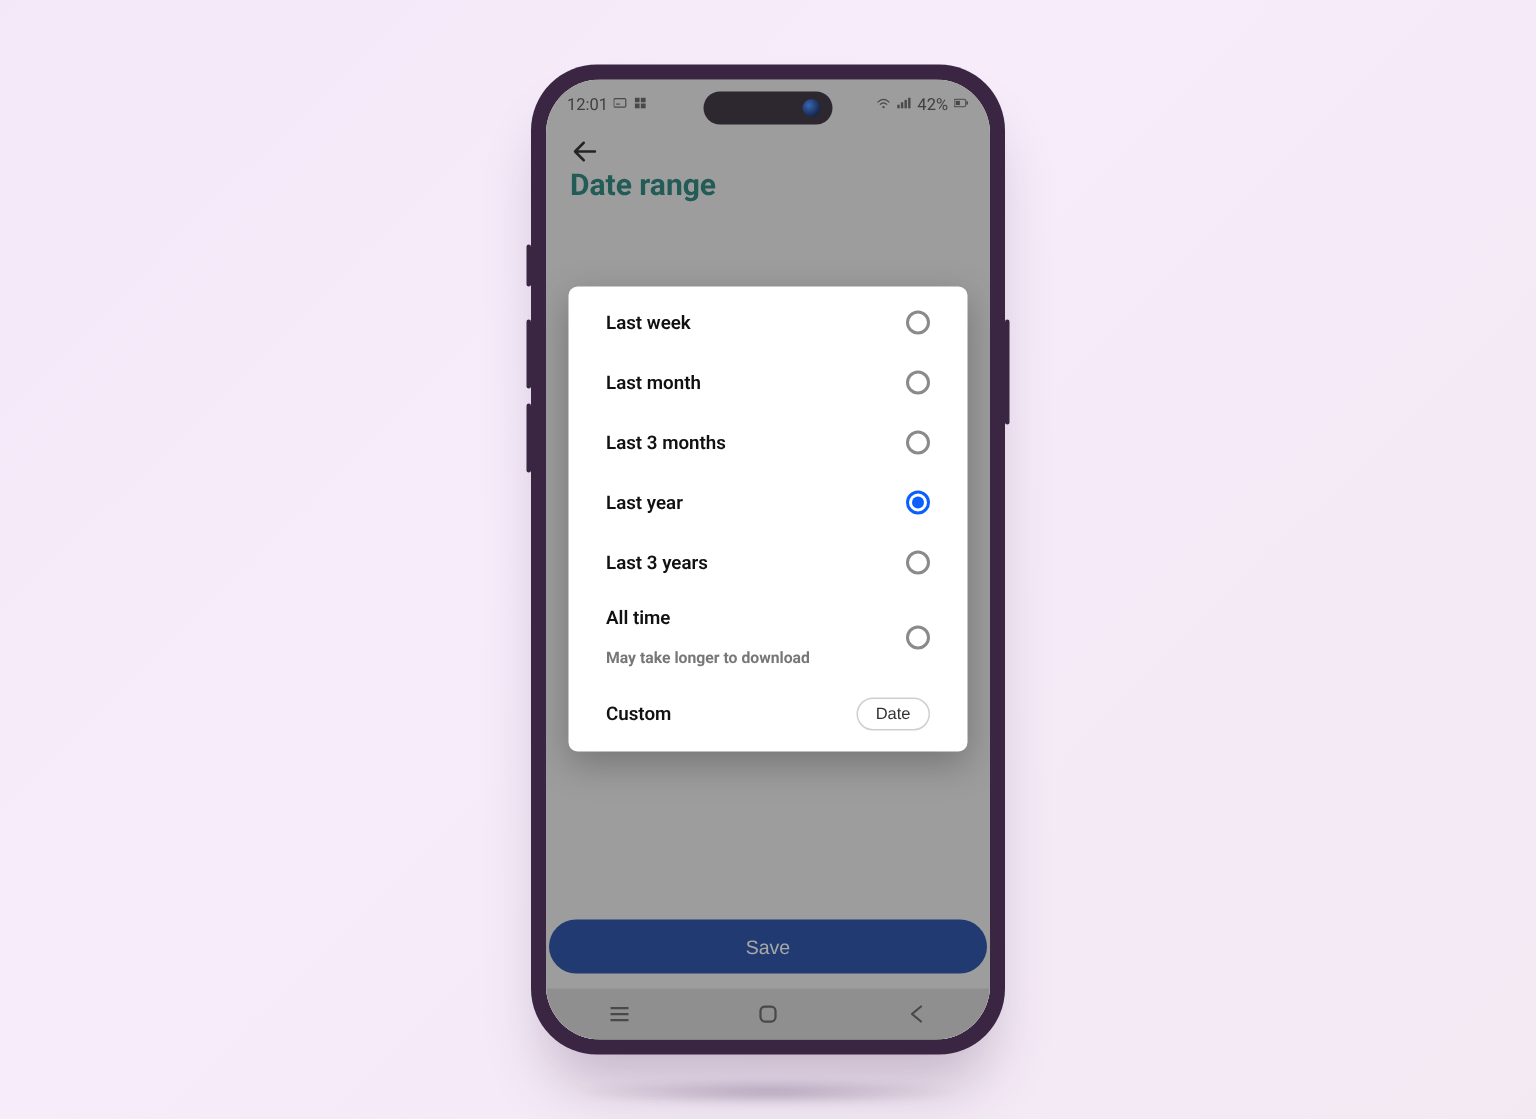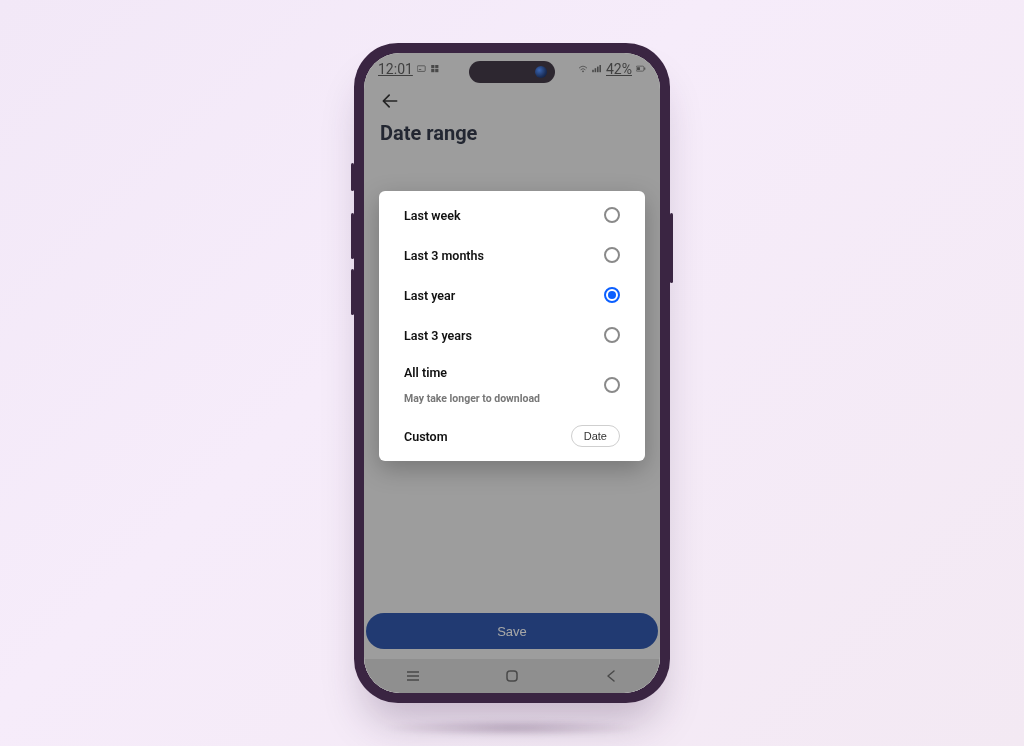--- a/index.html
+++ b/index.html
@@ -90,25 +90,24 @@
     background: radial-gradient(circle at 35% 35%, #3a66b3 0%, #1b2f5a 60%, #0b1530 100%);
   }
 
   
   .statusbar {
     height: 28px;
     display: flex;
     justify-content: space-between;
     align-items: center;
     padding: 2px 14px 0 14px;
-    font-size: 14px;
+    font-size: 11px;
     color: #444;
     position: relative;
     z-index: 40;
-    text-decoration: underline;
   }
   .statusbar .left, .statusbar .right {
     display:flex;
     align-items:center;
     gap:4px;
   }
   .statusbar .sb-ico{
     width:10px;height:8px;
     display:inline-block;
   }
@@ -123,22 +122,21 @@
   .app-header{
     padding: 8px 16px 8px 16px;
   }
   .back-arrow{
     width:20px;height:20px;
     display:block;
   }
   .page-title{
     font-size: 20px;
     font-weight: 700;
-    color:#0f172a;
-    margin-top:10px;
+    color:#0f766e;
   }
 
   .save-bar{
     position:absolute;
     left:0;right:0;bottom:44px;
     padding: 0 2px;
   }
   .save-btn{
     width:100%;
     height:36px;
@@ -318,20 +316,26 @@
 
         <div class="dialog">
 
           <div class="opt">
             <div class="labels">
                 <span class="label">Last week</span>
               </div>
             <span class="radio"></span>
           </div>
 
+          <div class="opt">
+            <div class="labels">
+                <span class="label">Last month</span>
+              </div>
+            <span class="radio"></span>
+          </div>
 
           <div class="opt">
             <div class="labels">
                 <span class="label">Last 3 months</span>
               </div>
             <span class="radio"></span>
           </div>
 
 
           <div class="opt">

